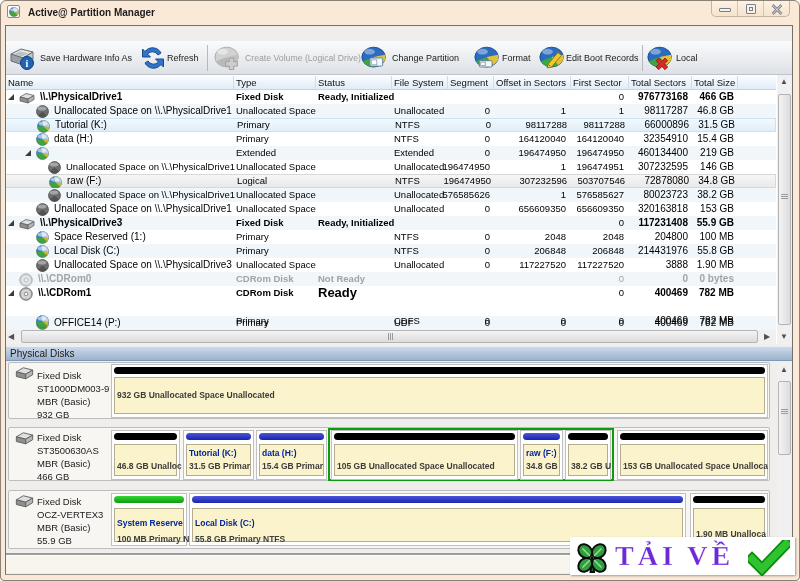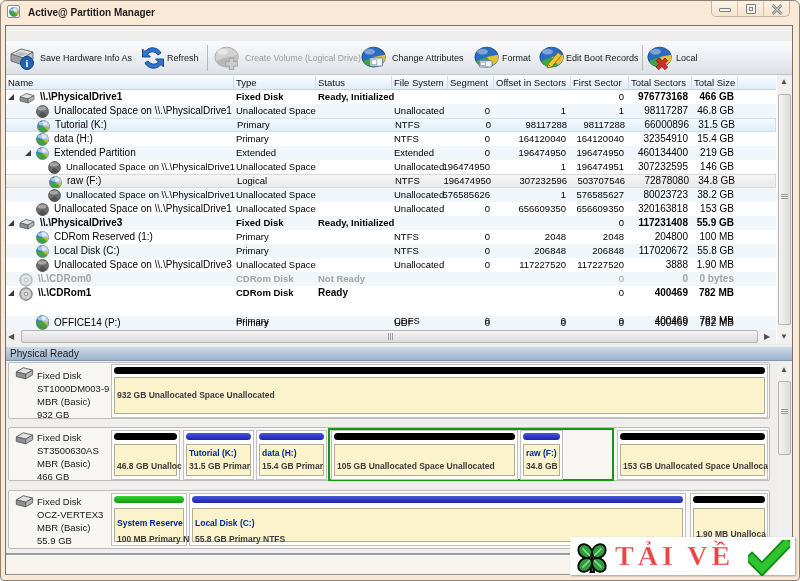--- a/index.html
+++ b/index.html
@@ -68,21 +68,21 @@
   .bar.g{background:linear-gradient(#35d435,#0f9c0f);}
   .cream{position:absolute;left:2px;right:2px;bottom:3px;background:#fbf3cb;border:1px solid #b3ac8e;
     overflow:hidden;white-space:nowrap;}
   .bname{position:absolute;left:5px;font-size:8.5px;font-weight:bold;color:#00279c;white-space:nowrap;}
   .bsize{position:absolute;left:5px;font-size:8.5px;font-weight:bold;color:#3c3c3c;white-space:nowrap;}
   .ggroup{position:absolute;border:2px solid #0c9c0c;}
   
   #wm{position:absolute;left:569px;top:536px;width:225px;height:38px;background:#fff;
     box-shadow:1px 1px 2px rgba(0,0,0,0.35);}
   #wmtext{position:absolute;left:45px;top:3px;font-family:"Liberation Serif",serif;font-weight:bold;
-    font-size:28px;color:#ef4444;letter-spacing:4px;-webkit-text-stroke:0.6px rgba(255,255,255,0.55);}
+    font-size:28px;color:#6d28d9;letter-spacing:4px;-webkit-text-stroke:0.6px rgba(255,255,255,0.55);}
 </style></head>
 <body>
 <div id="win">
   <div id="appico">
     <svg class="abs" style="left:1px;top:1px" width="10" height="10" viewBox="0 0 13 13">
         <circle cx="6.5" cy="6.5" r="6" fill="#3fa43f" stroke="#57707e" stroke-width="0.7"></circle>
         <path d="M6.5 6.5 L0.5 6.2 A6 6 0 0 1 5.2 0.6 Z" fill="#3c7ecc"></path>
         <path d="M6.5 6.5 L5.2 0.6 A6 6 0 0 1 12.5 6.2 L12.4 7 Z" fill="#b9d0e8"></path>
         <path d="M6.5 6.5 L12.4 7 A6 6 0 0 1 11 10.6 Z" fill="#c8b838"></path>
         <ellipse cx="6" cy="3.6" rx="4.4" ry="2" fill="#fff" opacity="0.55"></ellipse>
@@ -130,21 +130,21 @@
       </svg>
       <div class="tbtxt" style="left:240px;color:#9c9c9c;font-size:8.7px">Create Volume (Logical Drive)</div>
       <svg class="tbico" style="left:356px;top:5px" width="27" height="24" viewBox="0 0 30 26">
         <ellipse cx="14" cy="12" rx="13" ry="11" fill="#2c6cc0" stroke="#1a4684" stroke-width="1"></ellipse>
         <path d="M14 12 L26.8 9.5 A13 11 0 0 1 21 21 Z" fill="#e0c23a"></path>
         <path d="M14 12 L21 21 A13 11 0 0 1 2.2 16.5 Z" fill="#3aa83a"></path>
         <ellipse cx="9.5" cy="6" rx="6" ry="3.2" fill="#ffffff" opacity="0.38"></ellipse>
         <rect x="10" y="13" width="14" height="9" rx="1" fill="#f4f6f8" stroke="#5a80a8"></rect>
         <rect x="11.5" y="15" width="6" height="5.5" fill="#fff" stroke="#99aabb"></rect>
       </svg>
-      <div class="tbtxt" style="left:387px">Change Attributes</div>
+      <div class="tbtxt" style="left:387px">Change Partition</div>
       <svg class="tbico" style="left:469px;top:5px" width="27" height="24" viewBox="0 0 30 26">
         <ellipse cx="14" cy="12" rx="13" ry="11" fill="#2c6cc0" stroke="#1a4684" stroke-width="1"></ellipse>
         <path d="M14 12 L26.8 9.5 A13 11 0 0 1 21 21 Z" fill="#e0c23a"></path>
         <path d="M14 12 L21 21 A13 11 0 0 1 2.2 16.5 Z" fill="#3aa83a"></path>
         <ellipse cx="9.5" cy="6" rx="6" ry="3.2" fill="#ffffff" opacity="0.38"></ellipse>
         <rect x="6" y="16" width="14" height="7" rx="1" fill="#f4f6f8" stroke="#5a80a8"></rect>
         <rect x="7.5" y="17.5" width="5" height="4" fill="#fff" stroke="#99a"></rect>
       </svg>
       <div class="tbtxt" style="left:497px">Format</div>
       <svg class="tbico" style="left:534px;top:5px" width="27" height="24" viewBox="0 0 30 26">
@@ -265,21 +265,20 @@
           </div>
 <div class="row alt" style="top:56px">
             <span class="tri" style="left:20px"></span>
             <svg class="ic" style="left:31px" width="13" height="13" viewBox="0 0 13 13">
               <circle cx="6.5" cy="6.5" r="6" fill="#3fa43f" stroke="#57707e" stroke-width="0.7"></circle>
               <path d="M6.5 6.5 L0.5 6.2 A6 6 0 0 1 5.2 0.6 Z" fill="#3c7ecc"></path>
               <path d="M6.5 6.5 L5.2 0.6 A6 6 0 0 1 12.5 6.2 L12.4 7 Z" fill="#b9d0e8"></path>
               <path d="M6.5 6.5 L12.4 7 A6 6 0 0 1 11 10.6 Z" fill="#c8b838"></path>
               <ellipse cx="6" cy="3.6" rx="4.4" ry="2" fill="#fff" opacity="0.55"></ellipse>
             </svg>
-            <span class="cell" style="left:49px;width:179px">Extended Partition</span>
             <span class="cell" style="left:231px;width:84px;font-size:9.5px">Extended</span>
             <span class="cell" style="left:389px;width:58px;font-size:9.5px">Extended</span>
             <span class="cell num" style="left:398px;width:87px;font-size:9.5px">0</span>
             <span class="cell num" style="left:470px;width:91px;font-size:9.5px">196474950</span>
             <span class="cell num" style="left:530px;width:89px;font-size:9.5px">196474950</span>
             <span class="cell num" style="left:590px;width:93px">460134400</span>
             <span class="cell num" style="left:640px;width:89px">219 GB</span>
           </div>
 <div class="row " style="top:70px">
             <svg class="ic" style="left:43px" width="13" height="13" viewBox="0 0 13 13">
@@ -358,21 +357,21 @@
             <span class="cell num" style="left:640px;width:89px"><b>55.9 GB</b></span>
           </div>
 <div class="row " style="top:140px">
             <svg class="ic" style="left:31px" width="13" height="13" viewBox="0 0 13 13">
               <circle cx="6.5" cy="6.5" r="6" fill="#3fa43f" stroke="#57707e" stroke-width="0.7"></circle>
               <path d="M6.5 6.5 L0.5 6.2 A6 6 0 0 1 5.2 0.6 Z" fill="#3c7ecc"></path>
               <path d="M6.5 6.5 L5.2 0.6 A6 6 0 0 1 12.5 6.2 L12.4 7 Z" fill="#b9d0e8"></path>
               <path d="M6.5 6.5 L12.4 7 A6 6 0 0 1 11 10.6 Z" fill="#c8b838"></path>
               <ellipse cx="6" cy="3.6" rx="4.4" ry="2" fill="#fff" opacity="0.55"></ellipse>
             </svg>
-            <span class="cell" style="left:49px;width:179px">CDRom Reserved (1:)</span>
+            <span class="cell" style="left:49px;width:179px">Space Reserved (1:)</span>
             <span class="cell" style="left:231px;width:84px;font-size:9.5px">Primary</span>
             <span class="cell" style="left:389px;width:58px;font-size:9.5px">NTFS</span>
             <span class="cell num" style="left:398px;width:87px;font-size:9.5px">0</span>
             <span class="cell num" style="left:470px;width:91px;font-size:9.5px">2048</span>
             <span class="cell num" style="left:530px;width:89px;font-size:9.5px">2048</span>
             <span class="cell num" style="left:590px;width:93px">204800</span>
             <span class="cell num" style="left:640px;width:89px">100 MB</span>
           </div>
 <div class="row alt" style="top:154px">
             <svg class="ic" style="left:31px" width="13" height="13" viewBox="0 0 13 13">
@@ -381,21 +380,21 @@
               <path d="M6.5 6.5 L5.2 0.6 A6 6 0 0 1 12.5 6.2 L12.4 7 Z" fill="#b9d0e8"></path>
               <path d="M6.5 6.5 L12.4 7 A6 6 0 0 1 11 10.6 Z" fill="#c8b838"></path>
               <ellipse cx="6" cy="3.6" rx="4.4" ry="2" fill="#fff" opacity="0.55"></ellipse>
             </svg>
             <span class="cell" style="left:49px;width:179px">Local Disk (C:)</span>
             <span class="cell" style="left:231px;width:84px;font-size:9.5px">Primary</span>
             <span class="cell" style="left:389px;width:58px;font-size:9.5px">NTFS</span>
             <span class="cell num" style="left:398px;width:87px;font-size:9.5px">0</span>
             <span class="cell num" style="left:470px;width:91px;font-size:9.5px">206848</span>
             <span class="cell num" style="left:530px;width:89px;font-size:9.5px">206848</span>
-            <span class="cell num" style="left:590px;width:93px">117020672</span>
+            <span class="cell num" style="left:590px;width:93px">214431976</span>
             <span class="cell num" style="left:640px;width:89px">55.8 GB</span>
           </div>
 <div class="row " style="top:168px">
             <svg class="ic" style="left:31px" width="13" height="13" viewBox="0 0 13 13">
               <circle cx="6.5" cy="6.5" r="6" fill="#6e6e6e" stroke="#454545" stroke-width="0.7"></circle>
               <path d="M6.5 6.5 L11 10.6 A6 6 0 0 1 2 10.6 Z" fill="#525252"></path>
               <ellipse cx="6" cy="3.6" rx="4.4" ry="2" fill="#fff" opacity="0.38"></ellipse>
             </svg>
             <span class="cell" style="left:49px;width:179px">Unallocated Space on \\.\PhysicalDrive3</span>
             <span class="cell" style="left:231px;width:84px;font-size:9.5px">Unallocated Space</span>
@@ -421,21 +420,21 @@
           </div>
 <div class="row " style="top:196px">
             <span class="tri" style="left:3px"></span>
             <svg class="ic" style="left:14px" width="14" height="14" viewBox="0 0 14 14">
               <circle cx="7" cy="7" r="6.2" fill="#b5b5b5" stroke="#707070"></circle>
               <circle cx="7" cy="7" r="4.8" fill="#d5d5d5"></circle>
               <circle cx="7" cy="7" r="1.8" fill="#f8f8f8" stroke="#909090"></circle>
             </svg>
             <span class="cell" style="left:33px;width:195px"><b>\\.\CDRom1</b></span>
             <span class="cell" style="left:231px;width:84px;font-size:9.5px"><b>CDRom Disk</b></span>
-            <span class="cell" style="left:313px;width:90px;font-size:10px"><b>Ready</b></span>
+            <span class="cell" style="left:313px;width:90px;font-size:13px"><b>Ready</b></span>
             <span class="cell num" style="left:530px;width:89px;font-size:9.5px">0</span>
             <span class="cell num" style="left:590px;width:93px"><b>400469</b></span>
             <span class="cell num" style="left:640px;width:89px"><b>782 MB</b></span>
           </div>
 <div class="row alt" style="top:226px">
             <svg class="ic" style="left:31px" width="13" height="13" viewBox="0 0 13 13">
               <circle cx="6.5" cy="6.5" r="6" fill="#3fa43f" stroke="#57707e" stroke-width="0.7"></circle>
               <path d="M6.5 6.5 L0.5 6.2 A6 6 0 0 1 5.2 0.6 Z" fill="#3c7ecc"></path>
               <path d="M6.5 6.5 L5.2 0.6 A6 6 0 0 1 12.5 6.2 L12.4 7 Z" fill="#b9d0e8"></path>
               <path d="M6.5 6.5 L12.4 7 A6 6 0 0 1 11 10.6 Z" fill="#c8b838"></path>
@@ -462,21 +461,21 @@
             <span class="cell" style="left:389px;width:58px;font-size:9.5px">CDFS</span>
             <span class="cell num" style="left:398px;width:87px;font-size:9.5px">0</span>
             <span class="cell num" style="left:470px;width:91px;font-size:9.5px">0</span>
             <span class="cell num" style="left:530px;width:89px;font-size:9.5px">0</span>
             <span class="cell num" style="left:590px;width:93px">400469</span>
             <span class="cell num" style="left:640px;width:89px">782 MB</span>
           </div>
 </div>
     </div>
     <div id="pdhdr">
-        <span style="position:absolute;left:5px;top:1px;">Physical Ready</span>
+        <span style="position:absolute;left:5px;top:1px;">Physical Disks</span>
       </div>
     <div id="pdbody">
       <div class="card" style="top:1px;height:57px">
         <svg class="abs" style="left:6px;top:3px" width="19" height="14" viewBox="0 0 16 12">
             <polygon points="1,5 7,1.5 15,3.5 9,7" fill="#e0e0e0" stroke="#606060" stroke-width="0.8"></polygon>
             <polygon points="1,5 9,7 9,11 1,9" fill="#8f8f8f" stroke="#606060" stroke-width="0.8"></polygon>
             <polygon points="9,7 15,3.5 15,7.5 9,11" fill="#b5b5b5" stroke="#606060" stroke-width="0.8"></polygon>
           </svg>
         <div class="dlbl" style="top:6px">Fixed Disk<br>ST1000DM003-9YN<br>MBR (Basic)<br>932 GB</div>
         <div class="blk" style="left:102px;top:1px;width:657px;height:54px">
@@ -513,20 +512,25 @@
         <div class="blk" style="left:322px;top:2px;width:187px;height:50px">
           <div class="bar k"></div>
             <div class="cream" style="top:13px"></div>
           <div class="bsize" style="top:30px">105 GB Unallocated Space Unallocated</div>
         </div>
         <div class="blk" style="left:511px;top:2px;width:43px;height:50px">
           <div class="bar b"></div>
             <div class="cream" style="top:13px"></div>
           <div class="bname" style="top:17px">raw (F:)</div>
           <div class="bsize" style="top:30px">34.8 GB</div>
+        </div>
+        <div class="blk" style="left:556px;top:2px;width:46px;height:50px">
+          <div class="bar k"></div>
+            <div class="cream" style="top:13px"></div>
+          <div class="bsize" style="top:30px">38.2 GB U</div>
         </div>
         <div class="blk" style="left:608px;top:2px;width:151px;height:50px">
           <div class="bar k"></div>
             <div class="cream" style="top:13px"></div>
           <div class="bsize" style="top:30px">153 GB Unallocated Space Unalloca</div>
         </div>
       </div>
       <div class="card" style="top:129px;height:59px">
         <svg class="abs" style="left:6px;top:3px" width="19" height="14" viewBox="0 0 16 12">
             <polygon points="1,5 7,1.5 15,3.5 9,7" fill="#e0e0e0" stroke="#606060" stroke-width="0.8"></polygon>

